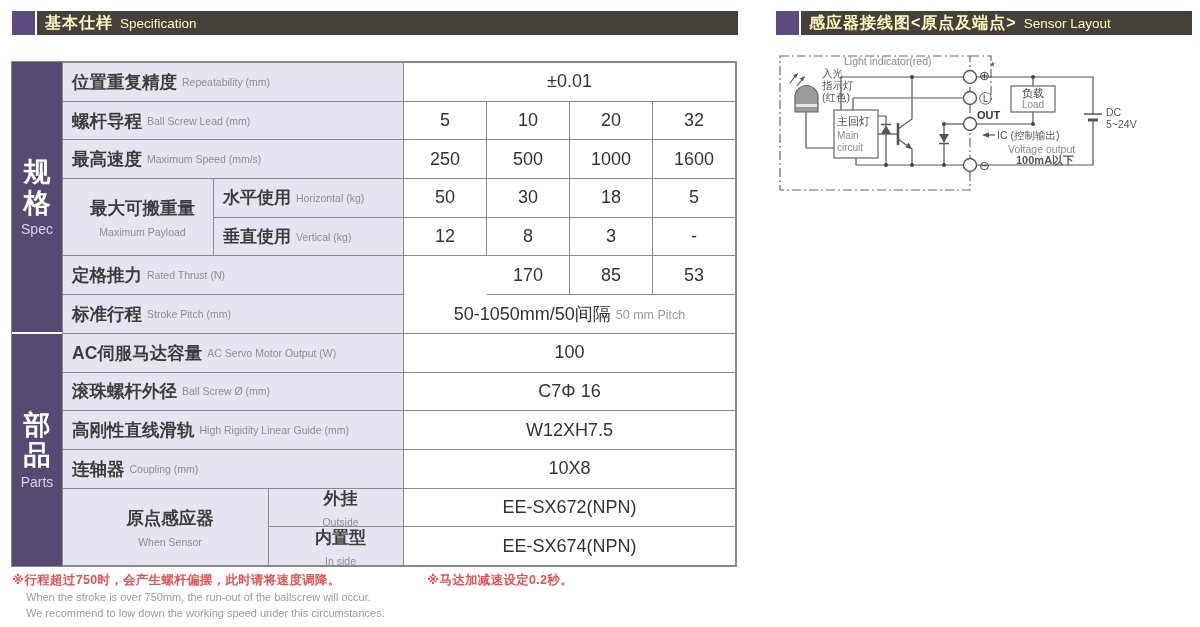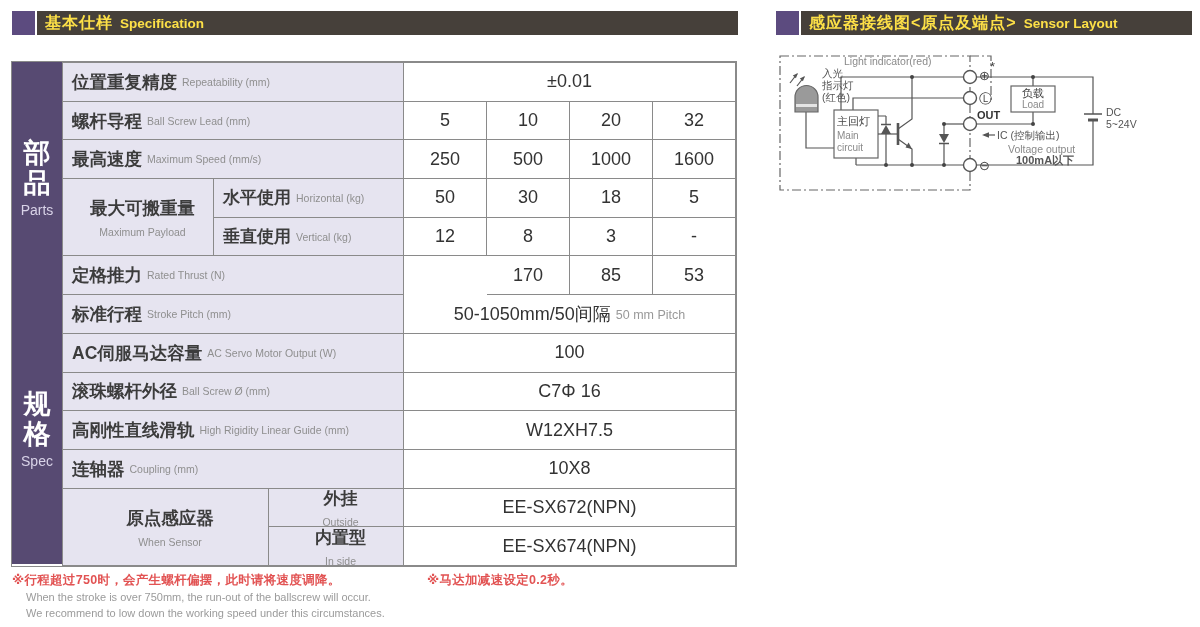--- a/index.html
+++ b/index.html
@@ -7,25 +7,25 @@
     position:relative; width:1200px; height:627px; background:#ffffff;
     font-family:"Liberation Sans","DejaVu Sans",sans-serif; overflow:hidden;
   }
 
   
   .hdr { position:absolute; top:11px; height:24px; display:flex; }
   .hdr-left  { left:12px;  width:726px; }
   .hdr-right { left:776px; width:416px;border-radius:10px; }
   .hdr-sq { width:23px; height:24px; background:#5c4b7f; margin-right:2px; flex:0 0 auto; }
   .hdr-bar {
-    background:#46403a; color:#fde047; flex:1; display:flex; align-items:center;
+    background:#46403a; color:#fef9c3; flex:1; display:flex; align-items:center;
     padding:0 8px; gap:7px; white-space:nowrap; overflow:hidden;
   }
   .hdr-zh { font-size:16px; font-weight:bold; letter-spacing:1px; }
-  .hdr-en { font-size:13.5px; font-weight:bold; }
+  .hdr-en { font-size:13.5px; font-weight:normal; }
 
   
   .table-wrap {
     position:absolute; left:11px; top:61px; display:flex;
     border:1px solid #8a8a8a;
   }
   .side { width:50px; display:flex; flex-direction:column; background:#fff; }
   .side-block {
     background:#574a72; color:#fff; display:flex; flex-direction:column;
     align-items:center; justify-content:center;
@@ -93,27 +93,27 @@
   <div class="hdr hdr-right">
     <span class="hdr-sq"></span>
     <div class="hdr-bar">
       <span class="hdr-zh">感应器接线图&lt;原点及端点&gt;</span>
       <span class="hdr-en">Sensor Layout</span>
     </div>
   </div>
 
   <div class="table-wrap">
     <div class="side">
+      <div class="side-block side-spec">
+        <div class="side-zh">规格</div>
+        <div class="side-en">Spec</div>
+      </div>
       <div class="side-block side-parts">
         <div class="side-zh">部品</div>
         <div class="side-en">Parts</div>
-      </div>
-      <div class="side-block side-spec">
-        <div class="side-zh">规格</div>
-        <div class="side-en">Spec</div>
       </div>
     </div>
 
     <div class="grid">
 
       <div class="cell lbl" style="grid-area:1/1/2/4">
         <span class="zh">位置重复精度</span>
         <span class="en">Repeatability (mm)</span>
       </div>
       <div class="cell val" style="grid-area:1/4/2/8">±0.01</div>

